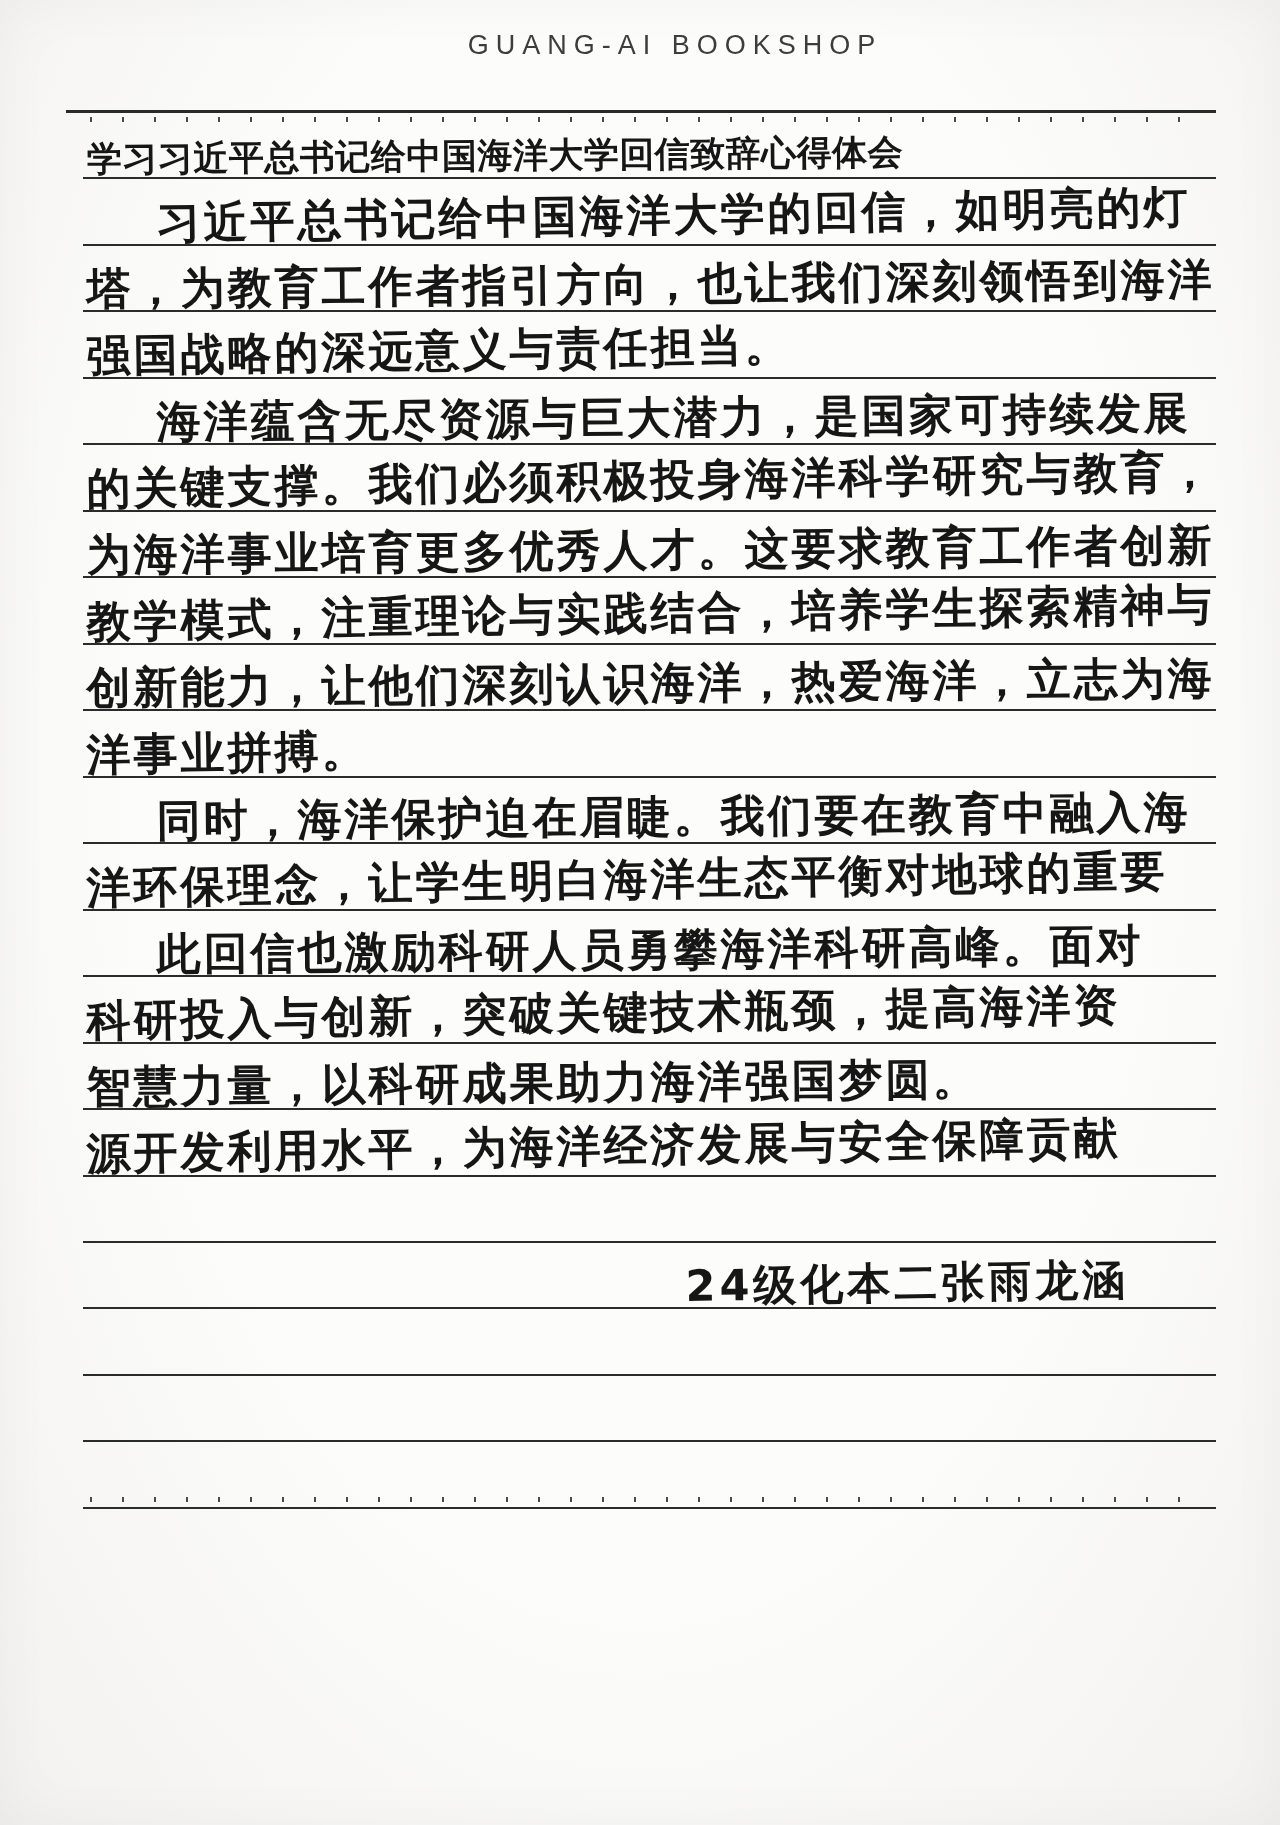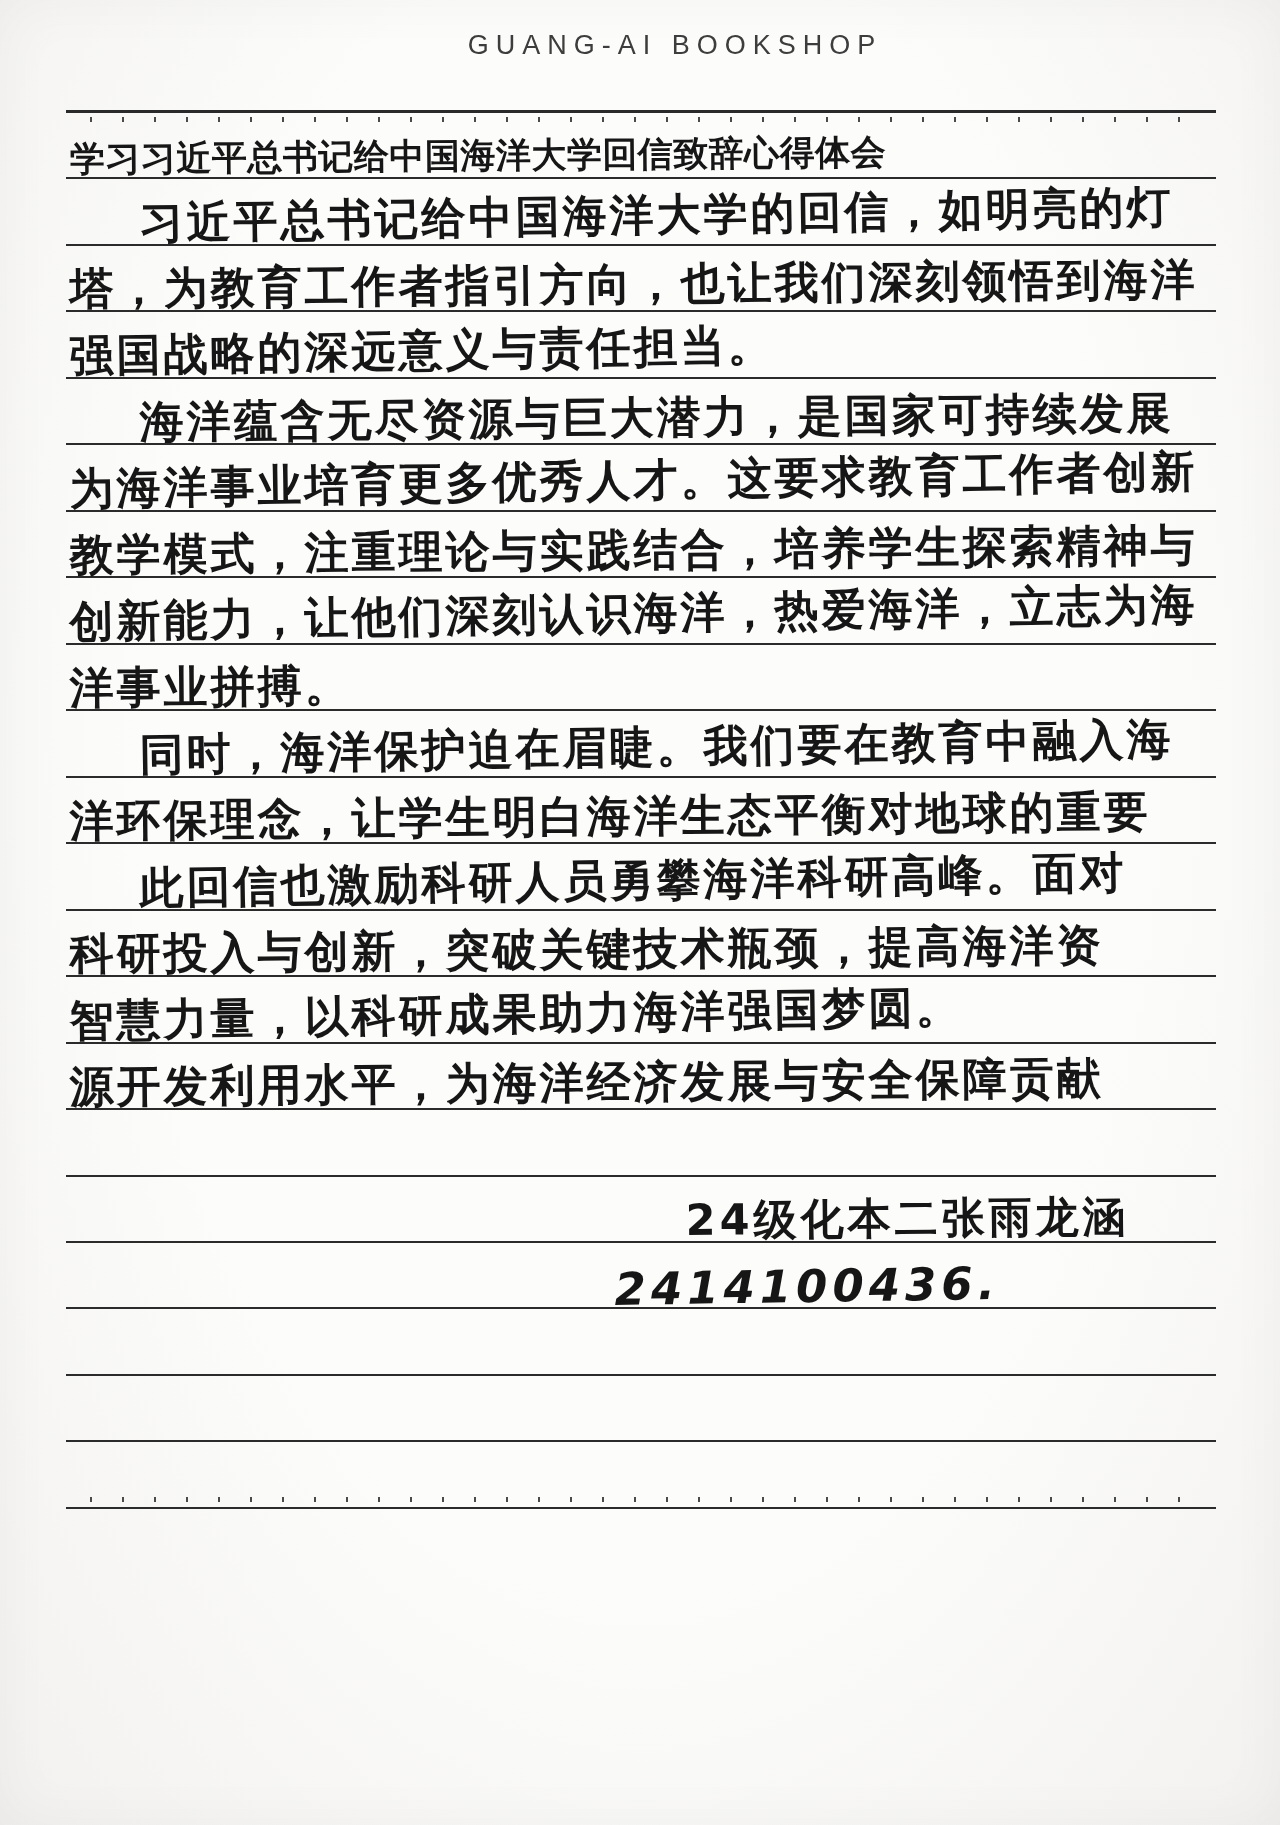--- a/index.html
+++ b/index.html
@@ -28,20 +28,21 @@
   .ticks-top,.ticks-bottom{
     position:absolute;left:24px;right:10px;height:7px;
     background:repeating-linear-gradient(to right,#4a4a4a 0 2px,transparent 2px 32px);
     background-size:32px 5px;background-repeat:repeat-x;background-position:0 0;
   }
   .ticks-top{top:4px;}
   .ticks-bottom{bottom:5px;}
   .row{
     position:relative;height:66.48px;box-sizing:border-box;
     border-bottom:2.5px solid #2b2b2b;
+    margin-left:17px;
   }
   .hw{
     position:absolute;bottom:-9px;left:4px;
     white-space:nowrap;color:#161616;font-weight:600;
     transform:rotate(-0.5deg);transform-origin:left bottom;
     font-family:"DejaVu Sans",sans-serif;
   }
   .row:nth-child(even) .hw{transform:rotate(-0.9deg);}
   .row.title .hw{font-size:35px;letter-spacing:0.5px;bottom:-6px;}
   .row.indent .hw{left:74px;font-size:44px;letter-spacing:3px;}
@@ -67,20 +68,23 @@
         <div class="row flush">
           <span class="hw">塔，为教育工作者指引方向，也让我们深刻领悟到海洋</span>
         </div>
         <div class="row flush">
           <span class="hw">强国战略的深远意义与责任担当。</span>
         </div>
         <div class="row indent">
           <span class="hw">海洋蕴含无尽资源与巨大潜力，是国家可持续发展</span>
         </div>
         <div class="row flush">
+          <span class="hw">的关键支撑。我们必须积极投身海洋科学研究与教育，</span>
+        </div>
+        <div class="row flush">
           <span class="hw">为海洋事业培育更多优秀人才。这要求教育工作者创新</span>
         </div>
         <div class="row flush">
           <span class="hw">教学模式，注重理论与实践结合，培养学生探索精神与</span>
         </div>
         <div class="row flush">
           <span class="hw">创新能力，让他们深刻认识海洋，热爱海洋，立志为海</span>
         </div>
         <div class="row flush">
           <span class="hw">洋事业拼搏。</span>
@@ -100,22 +104,19 @@
         <div class="row flush">
           <span class="hw">智慧力量，以科研成果助力海洋强国梦圆。</span>
         </div>
         <div class="row flush">
           <span class="hw">源开发利用水平，为海洋经济发展与安全保障贡献</span>
         </div>
         <div class="row empty"></div>
         <div class="row signature">
           <span class="hw">24级化本二张雨龙涵</span>
         </div>
-        <div class="row student-id">
-          <span class="hw">2414100436.</span>
-        </div>
         <div class="row empty"></div>
         <div class="row empty"></div>
         <div class="row empty"></div>
       </div>
     <div class="ticks-bottom"></div>
   </div>
 </div>
 
 </body></html>

